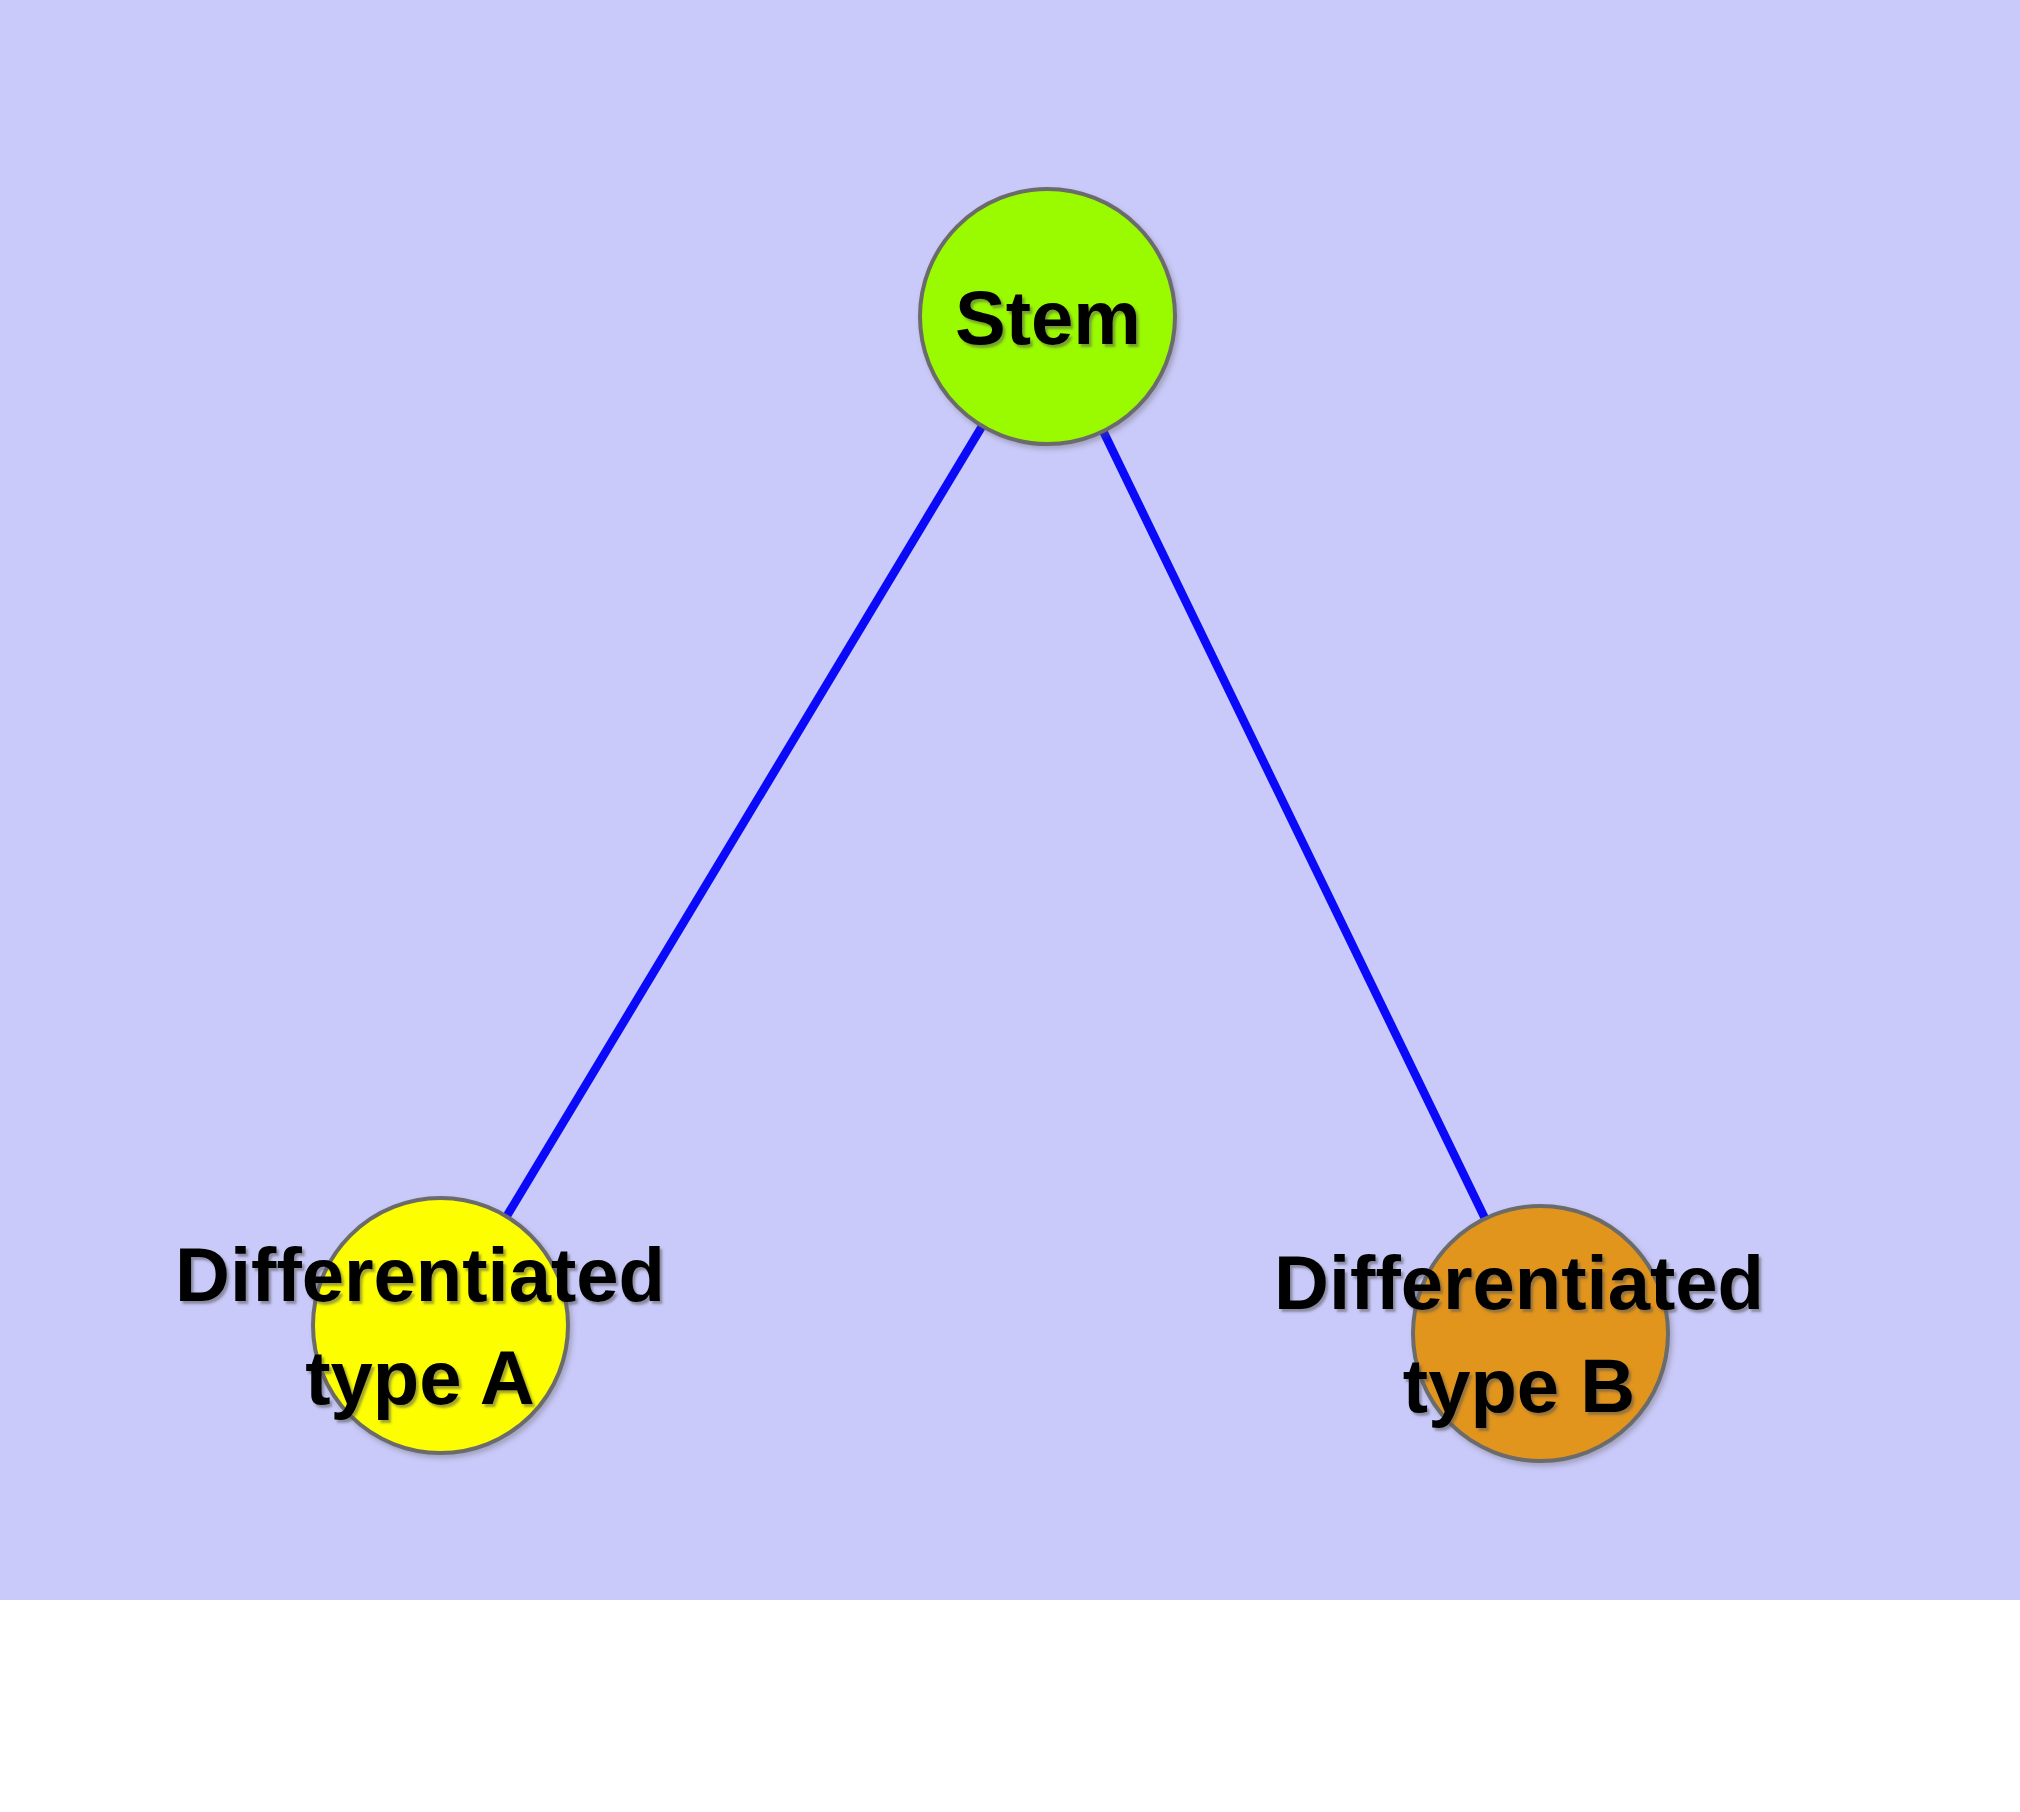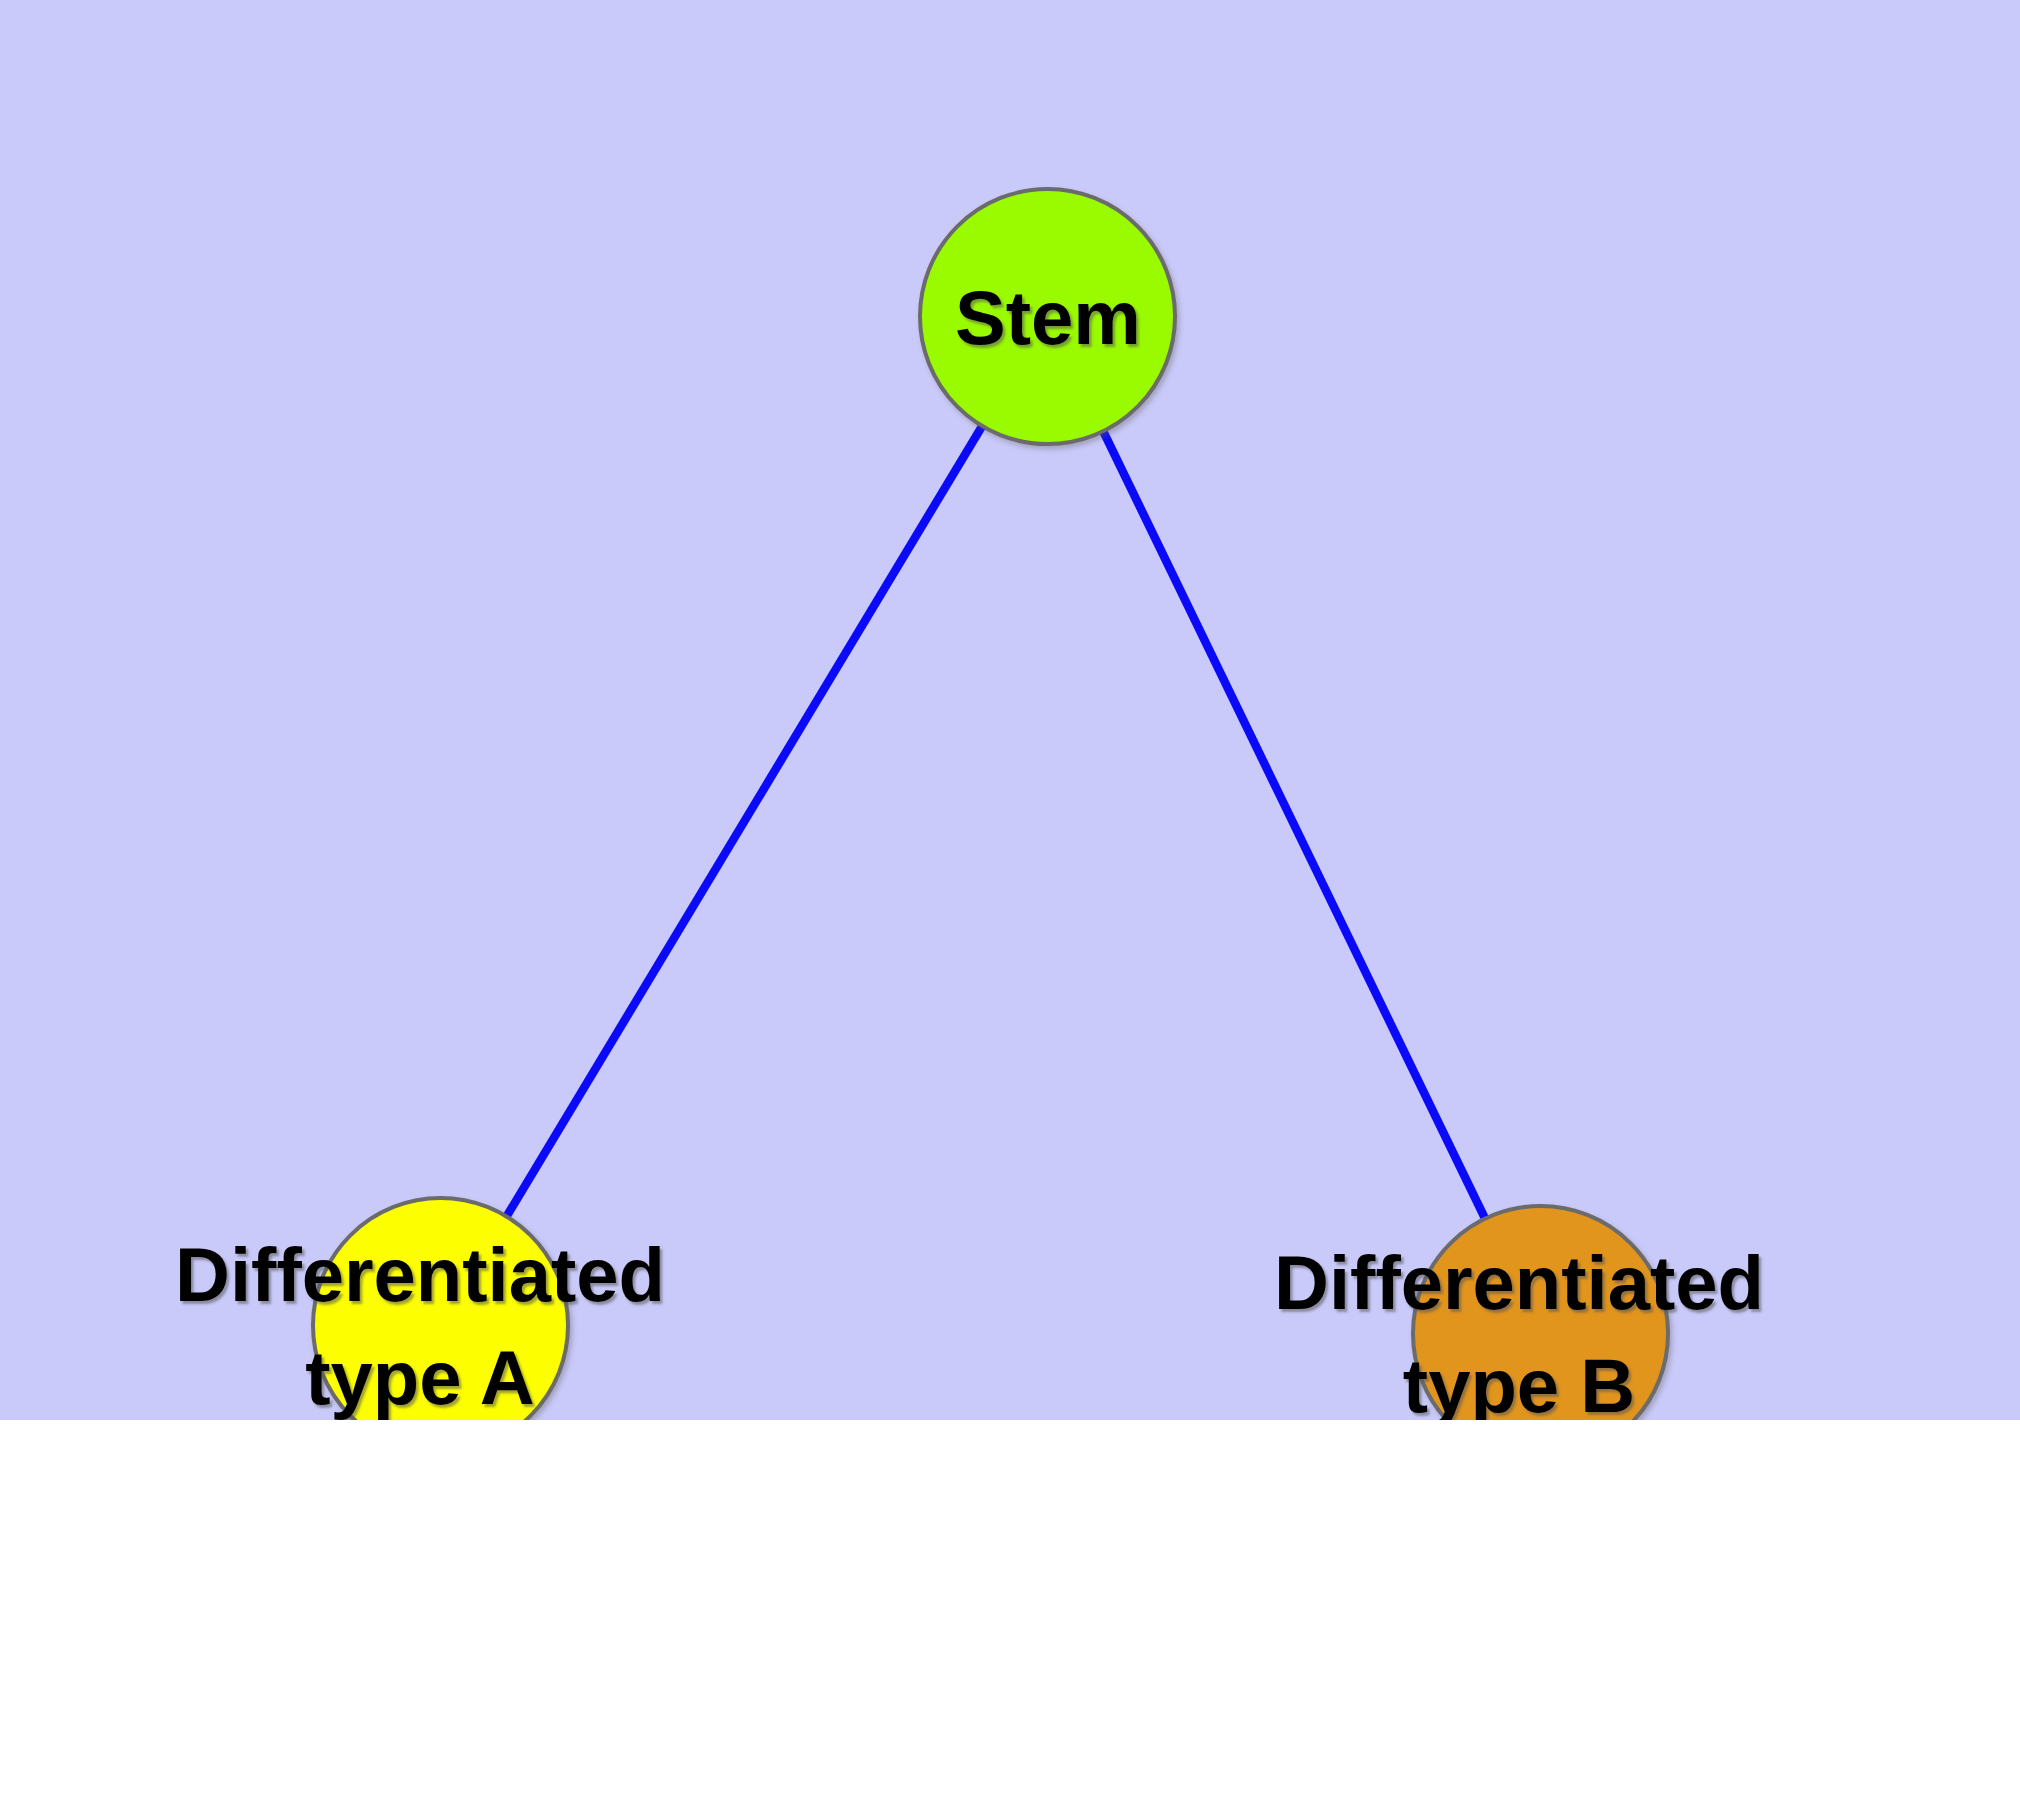--- a/index.html
+++ b/index.html
@@ -5,21 +5,21 @@
   html, body {
     margin: 0;
     padding: 0;
   }
   body {
     font-family: "Liberation Sans", sans-serif;
   }
   .canvas {
     position: relative;
     width: 2021px;
-    height: 1420px;
+    height: 1600px;
     overflow: hidden;
   }
   .edges-svg {
     position: absolute;
     left: 0;
     top: 0;
     width: 2021px;
     height: 1812px;
     display: block;
   }

